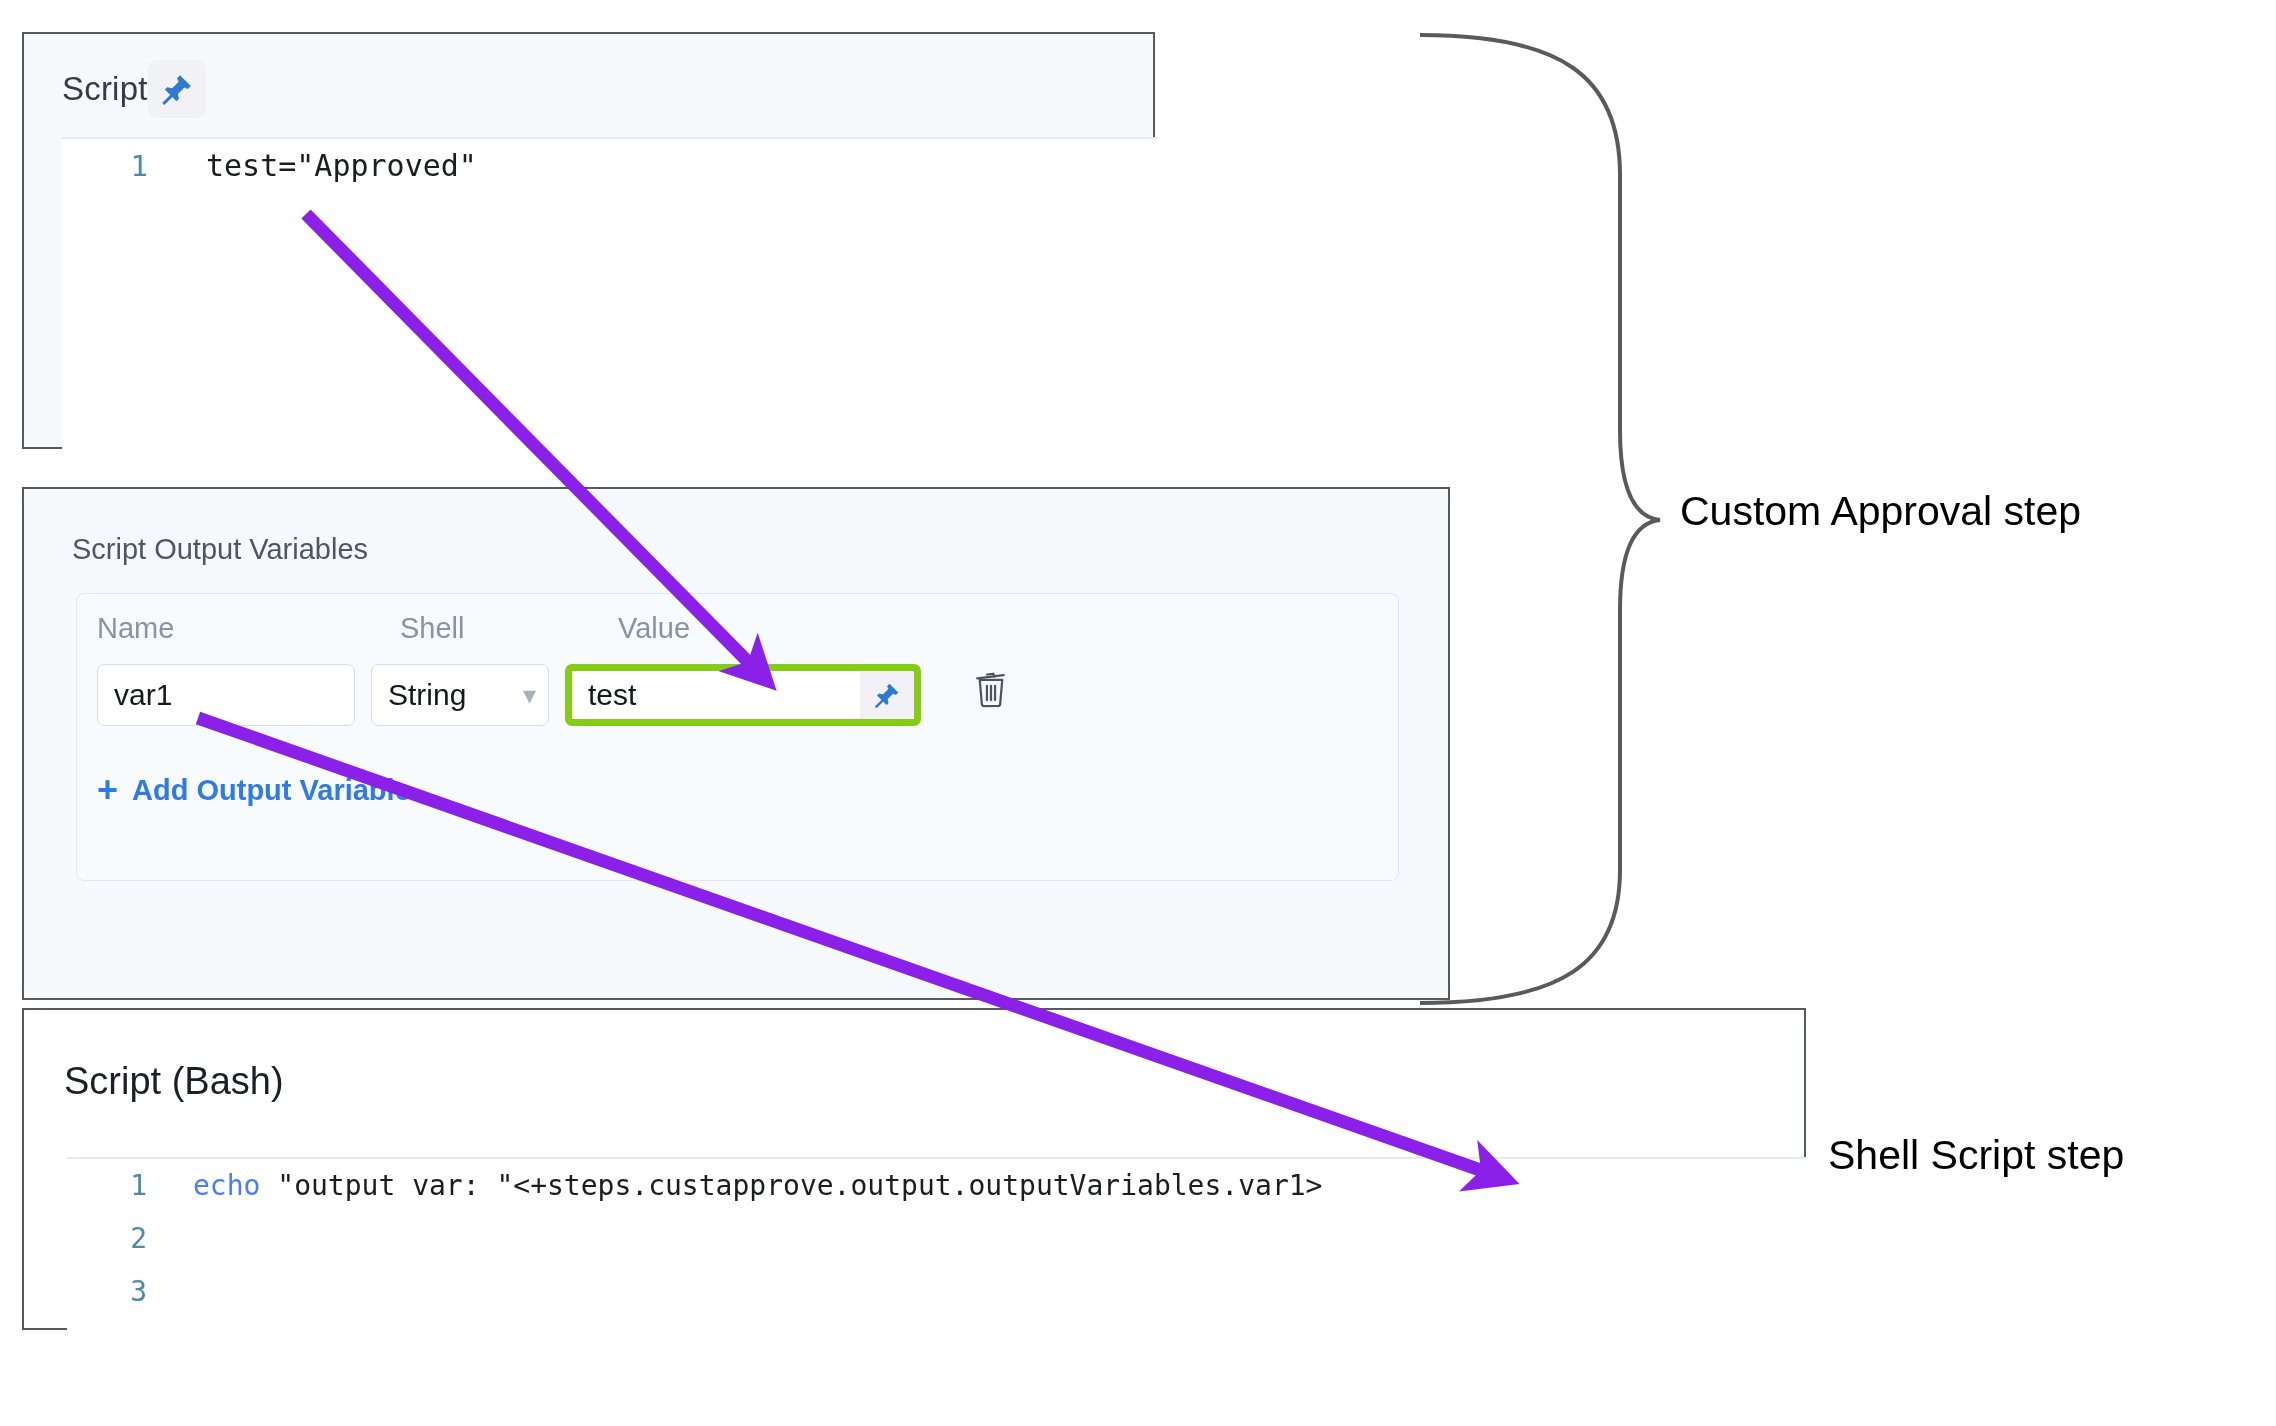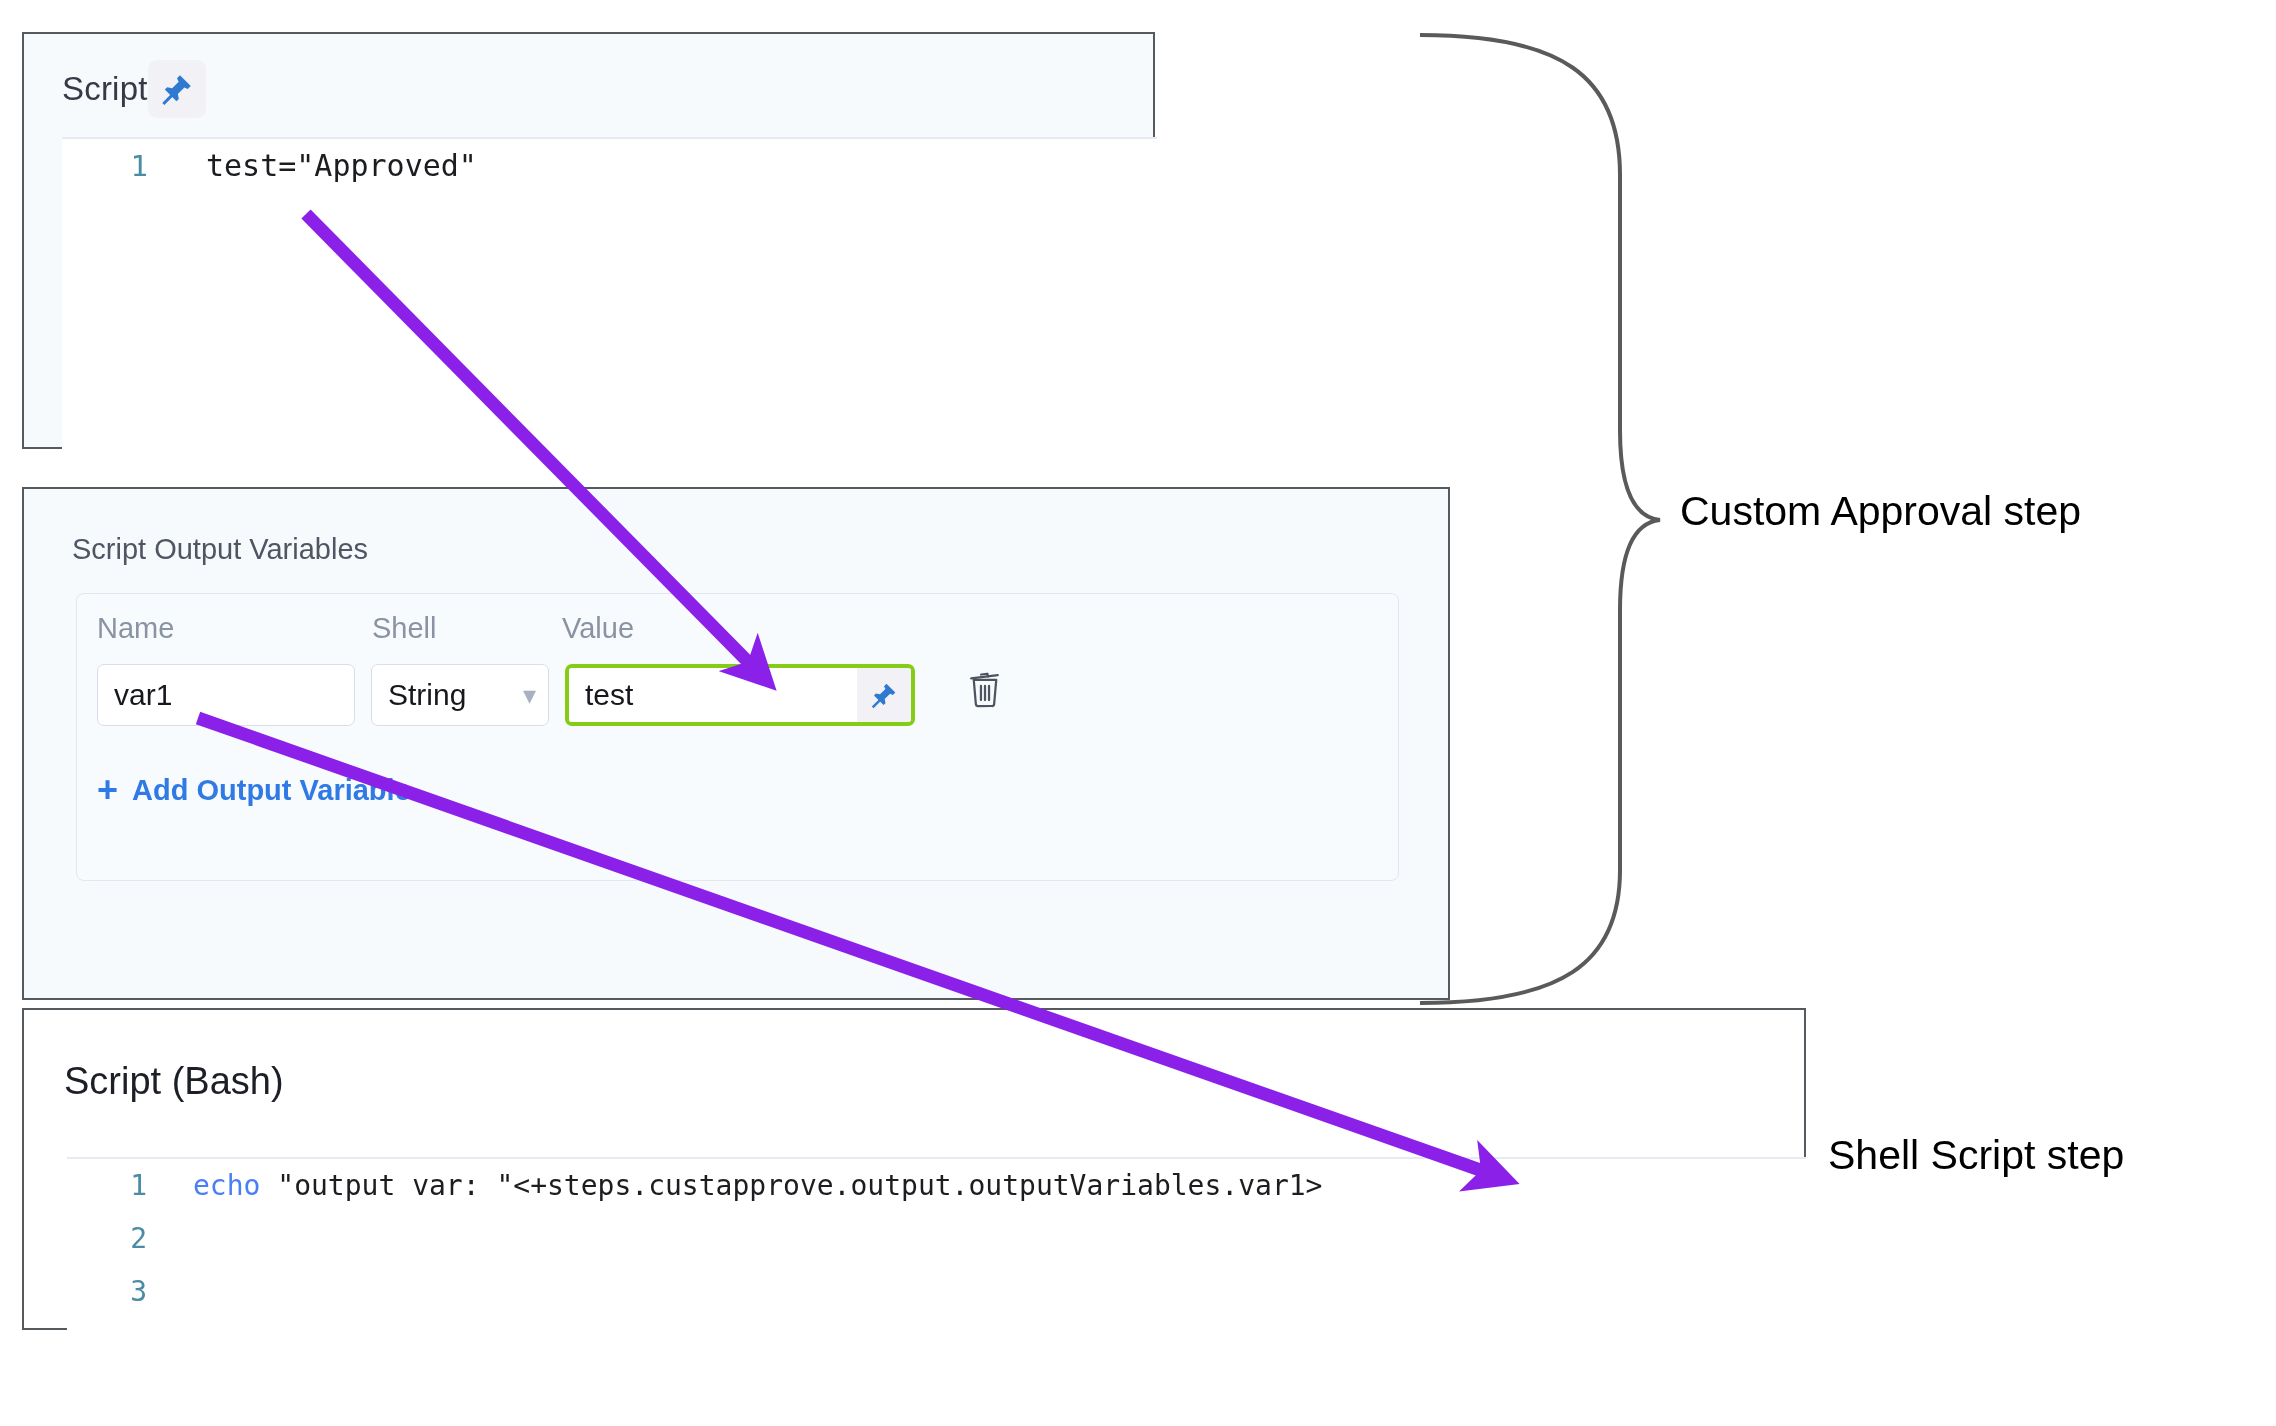--- a/index.html
+++ b/index.html
@@ -104,20 +104,21 @@
     border-radius: 8px;
     background: #f8fbfd;
   }
   .sov-labels {
     position: absolute;
     left: 20px; top: 18px;
     width: 100%;
     display: flex;
     font-size: 29px;
     color: #8a93a3;
+    gap: 28px;
   }
   .lbl-name  { width: 275px; }
   .lbl-type  { width: 190px; }
   .lbl-value { width: 300px; }
 
   .sov-row {
     position: absolute;
     left: 20px; top: 70px;
     display: flex;
   }
@@ -133,21 +134,21 @@
     font-size: 30px;
     color: #16181d;
   }
   #field-name  { width: 258px; }
   #field-type  { width: 178px; justify-content: space-between; padding-right: 12px; margin-left: 16px; }
   .chev { color: #a9b1c0; font-size: 26px; line-height: 1; }
   .value-wrap {
     display: flex;
     align-items: stretch;
     margin-left: 16px;
-    border: 4px solid #84cc16;
+    border: 7px solid #84cc16;
     border-radius: 7px;
     overflow: hidden;
     background: #fff;
     height: 62px;
     box-sizing: border-box;
   }
   #field-value {
     width: 288px;
     border: none;
     border-radius: 0;

